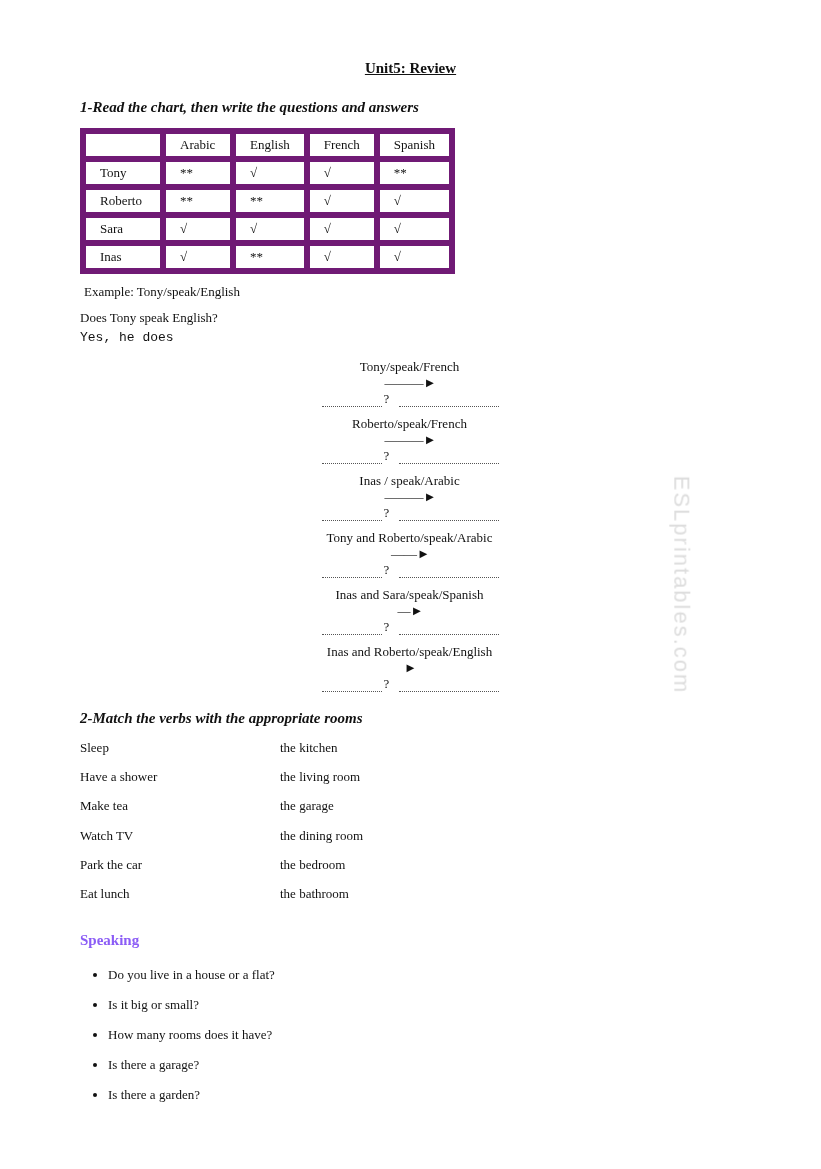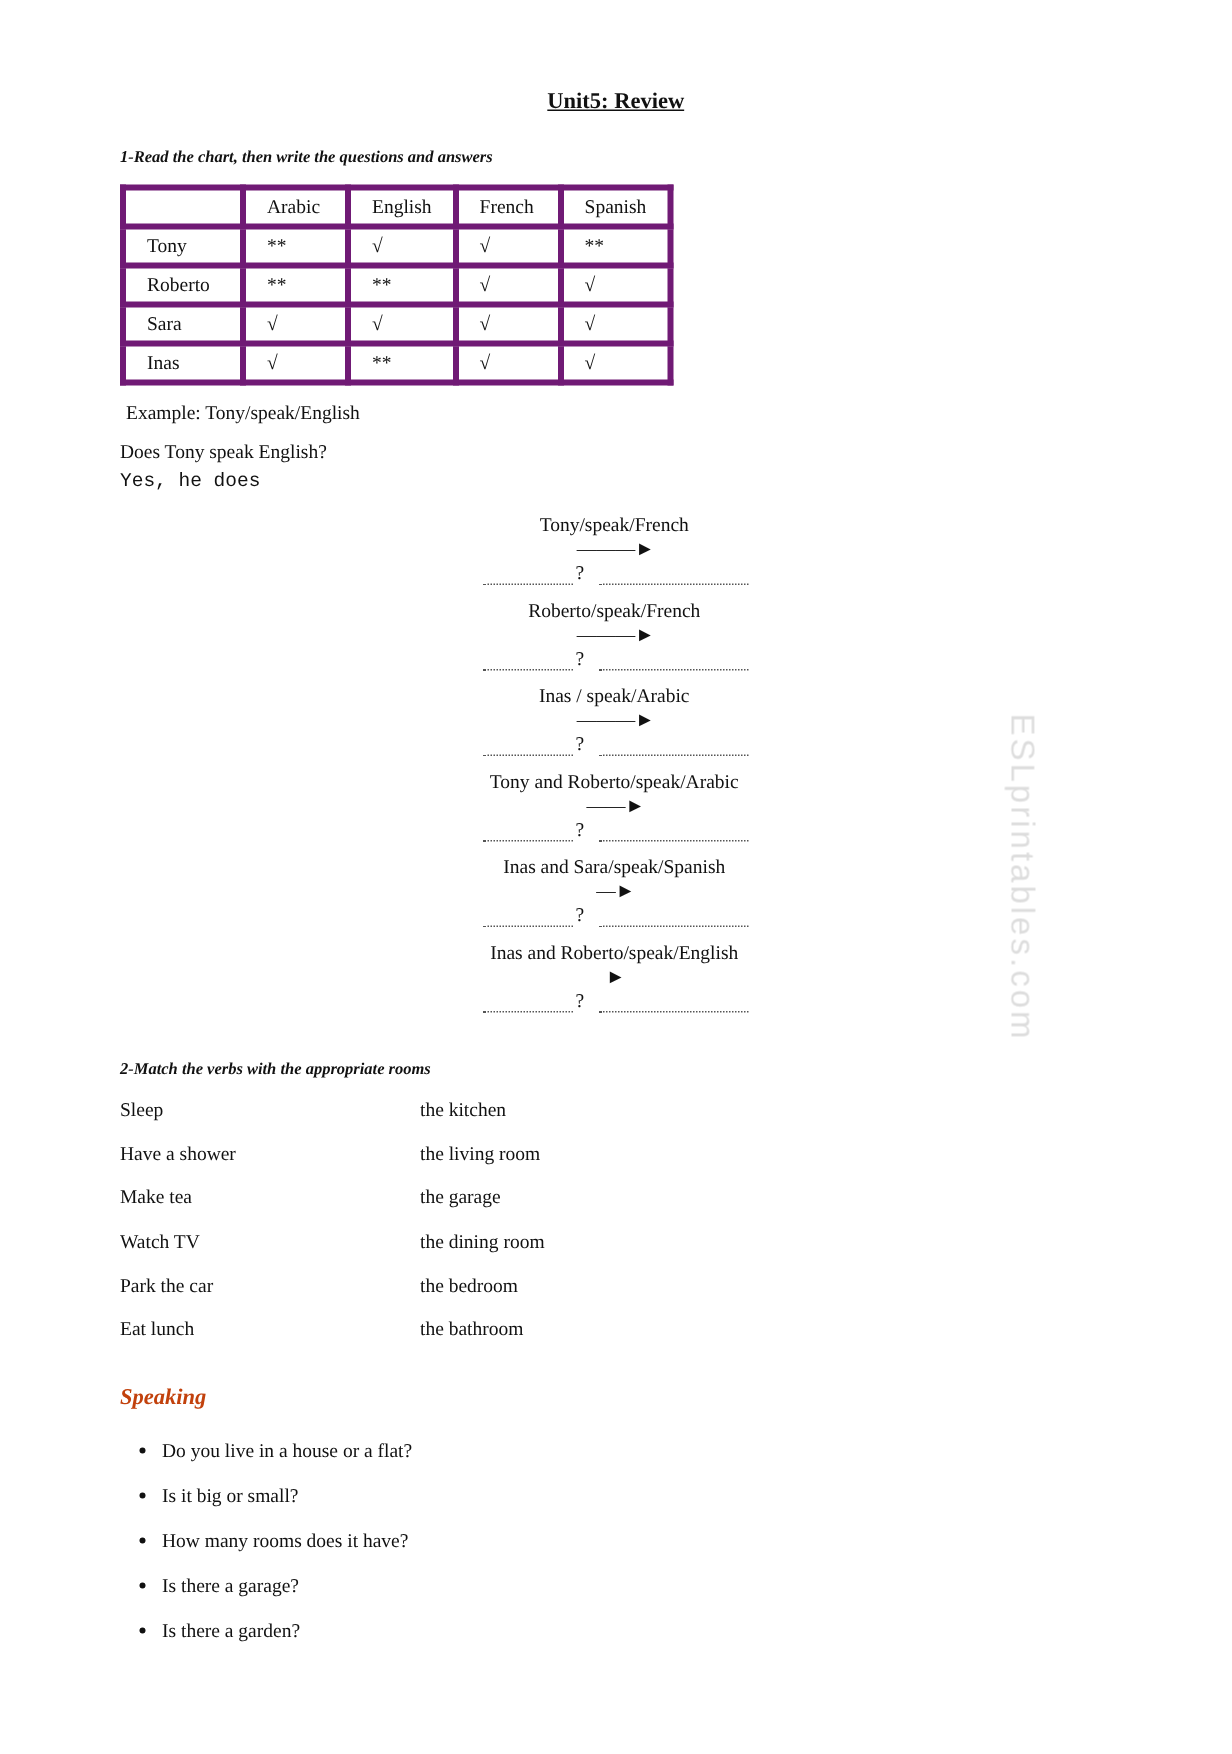--- a/index.html
+++ b/index.html
@@ -34,35 +34,35 @@
 
     .page-title {
       text-align: center;
       font-size: 15px;
       font-weight: bold;
       margin-bottom: 22px;
       text-decoration: underline;
     }
 
     .section-heading {
-      font-size: 11px;
+      font-size: 15px;
       font-weight: bold;
       font-style: italic;
       margin-bottom: 12px;
     }
 
     
     .chart-table {
       border-collapse: collapse;
       margin-bottom: 10px;
       font-size: 13px;
     }
 
     .chart-table td, .chart-table th {
-      border: 4px solid #701a75;
+      border: 6px solid #701a75;
       padding: 3px 14px;
       min-width: 70px;
     }
 
     .chart-table .name-col {
       min-width: 80px;
     }
 
     .example-line {
       font-size: 13px;
@@ -116,21 +116,21 @@
     }
 
     .dots-answer {
       flex: 1;
       border-bottom: 1px dotted #555;
       min-width: 100px;
     }
 
     
     .section2 {
-      margin-top: 32px;
+      margin-top: 18px;
     }
 
     .match-container {
       display: flex;
       gap: 0;
       margin-top: 6px;
     }
 
     .match-left {
       width: 200px;
@@ -146,23 +146,22 @@
       line-height: 1.4;
     }
 
     
     .speaking-section {
       margin-top: 18px;
     }
 
     .speaking-label {
       font-size: 15px;
-      font-style: italic;
       font-weight: bold;
-      color: #c2410c;
+      color: #8b5cf6;
       margin-bottom: 8px;
     }
 
     .speaking-instruction {
       font-size: 13px;
       font-style: italic;
       font-weight: bold;
       text-decoration: underline;
       margin-bottom: 12px;
     }

